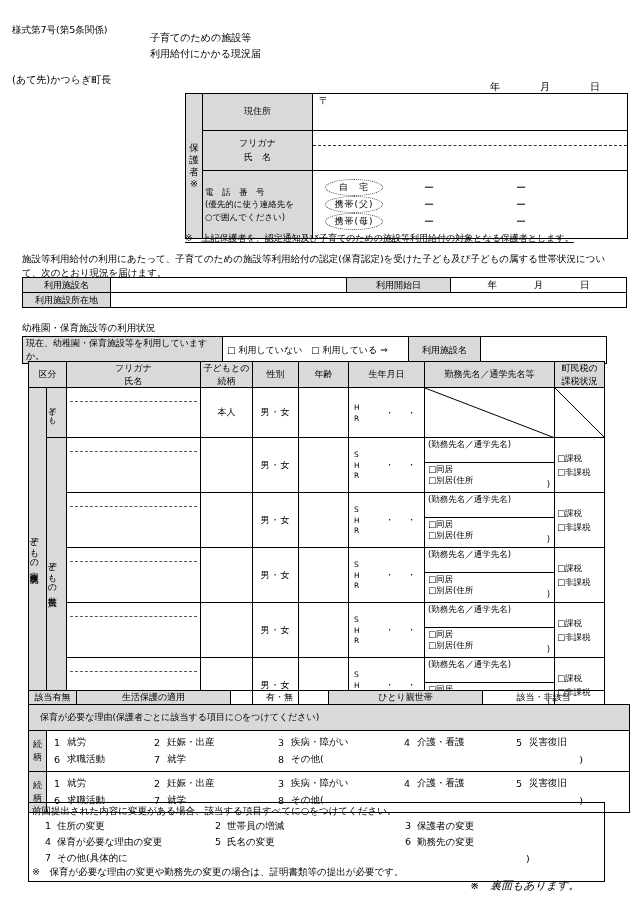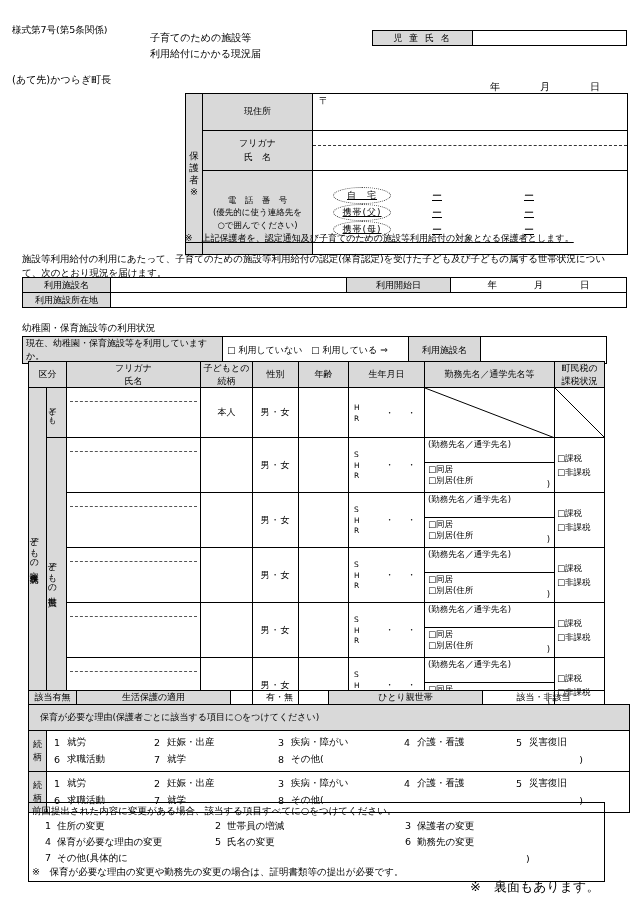--- a/index.html
+++ b/index.html
@@ -36,23 +36,23 @@
                display: flex; justify-content: space-around; font-size: 10px; }
 
   
   .guard-tbl { position: absolute; left: 185px; top: 93px; }
   .guard-tbl td { }
   .v-label { width: 17px; text-align: center; line-height: 1.25;
              font-size: 9.5px; padding: 2px 0; }
   .g-field-lbl { width: 110px; text-align: center; line-height: 1.5; }
   .g-val { width: 315px; }
   .postal { padding-left: 6px; font-size: 10px; }
-  .tel-lbl { width: 110px; text-align: center; line-height: 1.45;
+  .tel-lbl { width: 110px; text-align: left; line-height: 1.45;
              font-size: 8.5px; padding: 3px 2px; }
-  .tel-rows { width: 315px; padding: 16px; text-decoration: underline; }
+  .tel-rows { width: 315px; padding: 8px; }
   .tel-rows .trow { display: flex; align-items: center; height: 17px; }
   .oval { display: inline-block; width: 58px; text-align: center;
           border: 1px dotted #444; border-radius: 50%; font-size: 9px;
           padding: 1px 0; margin-left: 4px; letter-spacing: 1px; }
   .dash-sep { width: 92px; text-align: center; font-size: 10px; }
 
   .note1 { position: absolute; left: 185px; top: 232px; font-size: 9px;
            text-decoration: underline; }
   .para { position: absolute; left: 22px; top: 252px; width: 600px;
           font-size: 9.5px; line-height: 1.5; }
@@ -141,40 +141,36 @@
   .chg-cell { width: 576px; padding: 2px 0 2px 2px; }
   .chg-title { font-size: 9.5px; padding-left: 1px; }
   .chg-row { display: flex; font-size: 9.5px; height: 16px;
              align-items: center; padding-left: 8px; }
   .cn { display: inline-block; width: 18px; text-align: center; }
   .cw1 { width: 170px; } .cw2 { width: 190px; }
   .chg-last { position: relative; }
   .chg-last .cl { position: absolute; left: 495px; }
   .chg-note { font-size: 9.5px; padding-left: 1px; }
 
-  .tail { position: absolute; left: 470px; top: 878px; font-size: 13px; }
+  .tail { position: absolute; left: 470px; top: 878px; font-size: 11px; font-style: italic; }
 </style>
 </head>
 <body>
 
 <div class="page">
 
   <div class="form-no">様式第7号(第5条関係)</div>
 
   <div class="title-wrap">
     <div>子育てのための施設等</div>
     <div>利用給付にかかる現況届</div>
   </div>
 
   <table class="hdr-tbl">
     <tbody>
-        <tr>
-      <td class="gray hdr-lbl">児 童 氏 名</td>
-      <td class="hdr-val"></td>
-    </tr>
   </tbody>
     </table>
 
   <div class="addressee">(あて先)かつらぎ町長</div>
 
   <div class="date-line">
     <span>年</span>
     <span>月</span>
     <span>日</span>
   </div>

